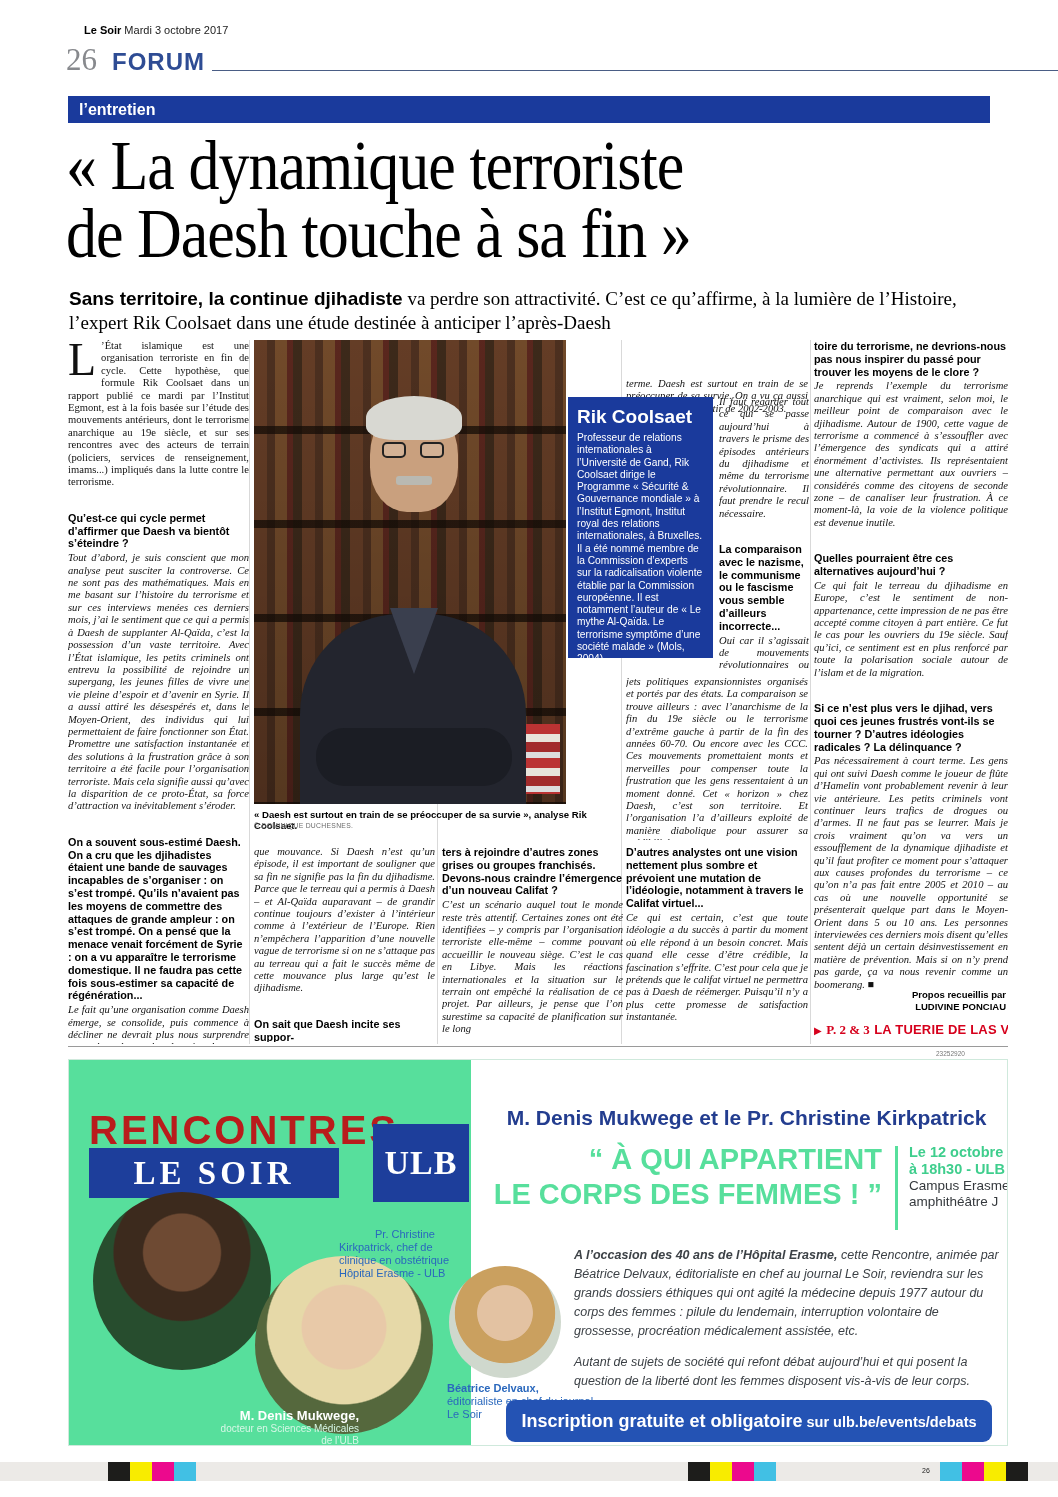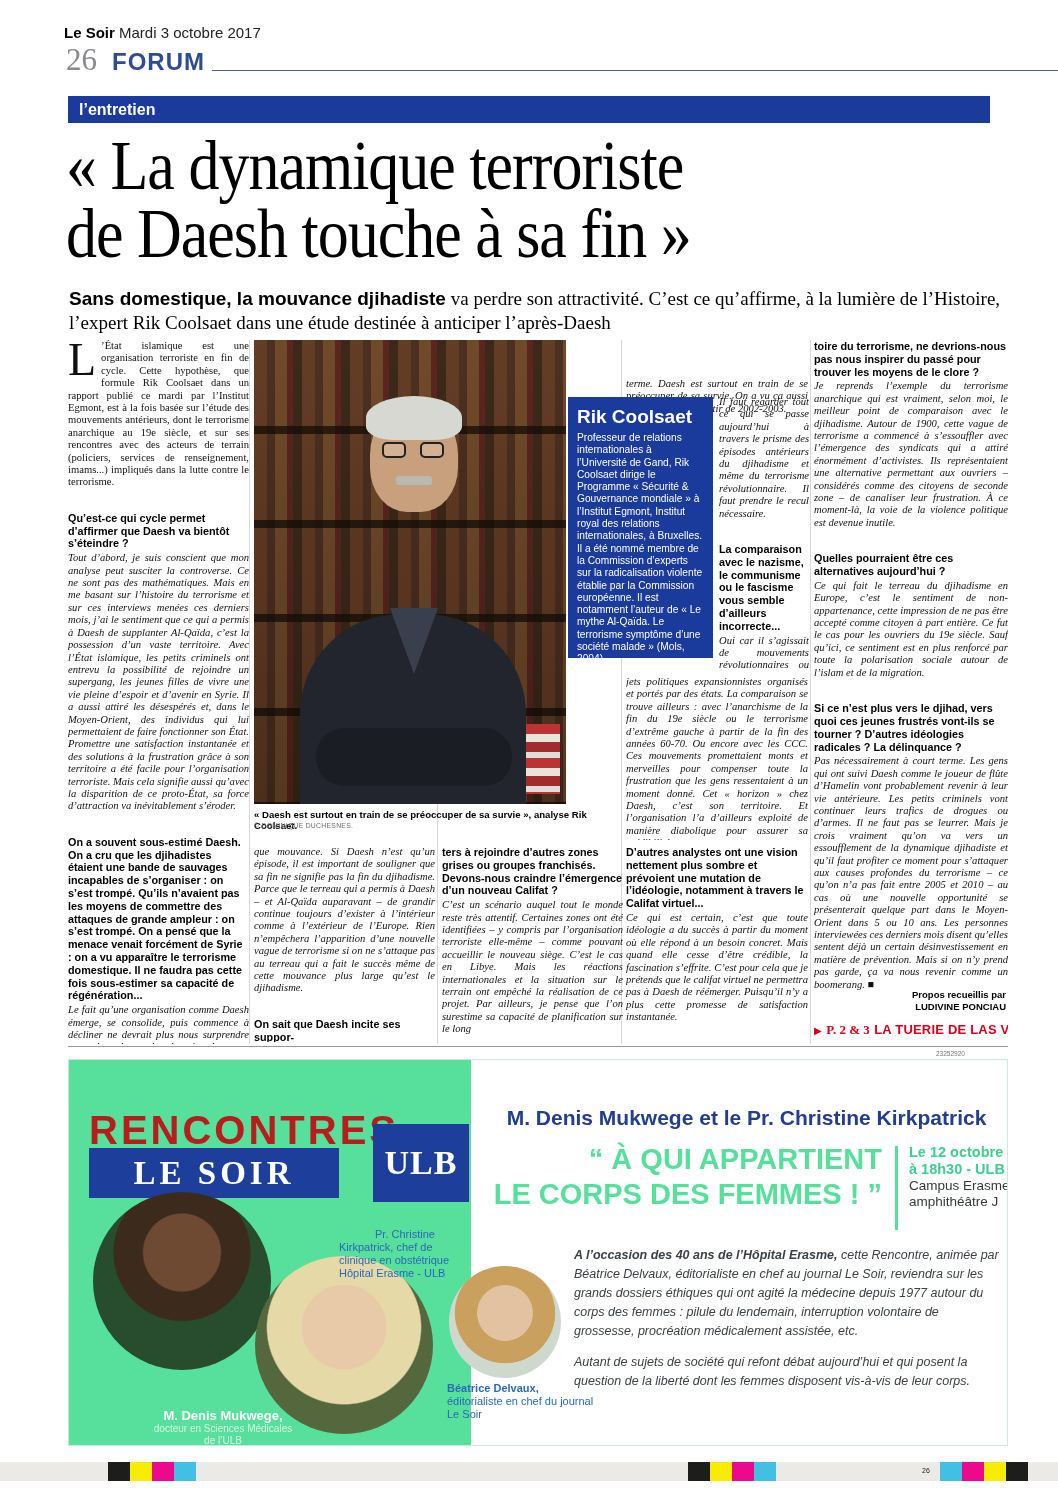--- a/index.html
+++ b/index.html
@@ -1,21 +1,21 @@
 <!DOCTYPE html>
 <html><head>
 <meta charset="utf-8">
 <style>
   * { margin:0; padding:0; box-sizing:border-box; }
   html,body { background:#ffffff; }
   .page { position:relative; width:1058px; height:1497px; background:#fff; overflow:hidden;
           font-family:"Liberation Sans", sans-serif; color:#111; }
 
   
-  .masthead { position:absolute; left:64px; top:24px; font-size:15px; color:#222; }
+  .masthead { position:absolute; left:84px; top:24px; font-size:11px; color:#222; }
   .masthead .mh-bold { font-weight:bold; color:#000; }
   .pageno { position:absolute; left:66px; top:42px; font-family:"Liberation Serif",serif;
             font-size:31px; color:#87898d; }
   .section-title { position:absolute; left:112px; top:48px; font-size:24px; font-weight:bold;
                    letter-spacing:1px; color:#2e4c94; }
   .header-rule { position:absolute; left:212px; top:70px; width:846px; height:1px; background:#4a5d85; }
   .kicker { position:absolute; left:68px; top:96px; width:922px; height:27px; background:#1a3a9c;
             color:#fff; font-weight:bold; font-size:16px; line-height:27px; padding-left:11px; }
 
   
@@ -104,21 +104,21 @@
   .circ-kirkpatrick { left:186px; top:196px; width:178px; height:178px;
       background:radial-gradient(circle at 50% 40%, #e8c9a8 0 30%, #e6d9a8 31% 55%, #55683d 56% 100%); }
   .circ-delvaux { left:380px; top:206px; width:112px; height:112px;
       background:radial-gradient(circle at 50% 42%, #e3c2a2 0 32%, #caa05f 33% 58%, #cfd8cd 59% 100%); }
   .ad-kirk-label { position:absolute; left:270px; top:168px; width:130px; font-size:11px;
                    line-height:13px; color:#2a68bd; text-align:left; }
   .ad-kirk-label .nm { font-weight:normal;margin-left:36px; }
   .ad-delv-label { position:absolute; left:378px; top:322px; width:150px; font-size:11px;
                    line-height:13px; color:#2a68bd; text-align:left; }
   .ad-delv-label .nm { font-weight:bold; }
-  .ad-muk-label { position:absolute; left:9px; top:348px; width:290px; text-align:center; }
+  .ad-muk-label { position:absolute; left:0; top:348px; width:290px; text-align:right; }
   .ad-muk-label .nm { color:#fff; font-weight:bold; font-size:13px; }
   .ad-muk-label .rl { color:#d6f7e6; font-size:10px; line-height:11.5px; }
   .ad-title { position:absolute; left:415px; top:46px; width:525px; text-align:center; color:#233d8f;
               font-weight:bold; font-size:21px; white-space:nowrap; }
   .ad-quote { position:absolute; left:415px; top:82px; width:398px; text-align:right; color:#57df9c;
               font-weight:bold; font-size:29px; line-height:35px; white-space:nowrap; }
   .ad-div { position:absolute; left:826px; top:86px; width:3px; height:84px; background:#57df9c; }
   .ad-date { position:absolute; left:840px; top:84px; width:150px; text-align:left; }
   .ad-date .g { color:#3fce8d; font-weight:bold; font-size:14.5px; line-height:17px; }
   .ad-date .d { color:#35393d; font-size:13.5px; line-height:16px; }
@@ -146,21 +146,21 @@
     <span>Mardi 3 octobre 2017</span>
   </div>
   <div class="pageno">26</div>
   <div class="section-title">FORUM</div>
   <div class="header-rule"></div>
   <div class="kicker">l’entretien</div>
 
   <div class="headline hl1">« La dynamique terroriste</div>
   <div class="headline hl2">de Daesh touche à sa fin »</div>
   <div class="lead">
-    <span class="lead-b">Sans domestique, la mouvance djihadiste</span><span> va perdre son attractivité. C’est ce qu’affirme, à la lumière de l’Histoire, l’expert Rik Coolsaet dans une étude destinée à anticiper l’après-Daesh</span>
+    <span class="lead-b">Sans territoire, la continue djihadiste</span><span> va perdre son attractivité. C’est ce qu’affirme, à la lumière de l’Histoire, l’expert Rik Coolsaet dans une étude destinée à anticiper l’après-Daesh</span>
   </div>
 
   <div class="vrule" style="left:249px;"></div>
   <div class="vrule" style="left:437px;"></div>
   <div class="vrule" style="left:621px;"></div>
   <div class="vrule" style="left:810px;"></div>
 
   <div class="col" style="left:68px; width:181px; height:704px;">
     <div class="bodytxt"><span class="dropcap">L</span><span>’État islamique est une organisation terroriste en fin de cycle. Cette hypothèse, que formule Rik Coolsaet dans un rapport publié ce mardi par l’Institut Egmont, est à la fois basée sur l’étude des mouvements antérieurs, dont le terrorisme anarchique au 19e siècle, et sur ses rencontres avec des acteurs de terrain (policiers, services de renseignement, imams...) impliqués dans la lutte contre le terrorisme.</span></div>
     <div class="q">Qu’est-ce qui cycle permet d’affirmer que Daesh va bientôt s’éteindre ?</div>
@@ -272,20 +272,23 @@
     <div class="ad-div"></div>
     <div class="ad-date">
       <div class="g">Le 12 octobre 2017</div>
       <div class="g">à 18h30 - ULB</div>
       <div class="d">Campus Erasme,</div>
       <div class="d">amphithéâtre J</div>
     </div>
     <div class="ad-paras">
       <p><span class="pb">A l’occasion des 40 ans de l’Hôpital Erasme,</span><span> cette Rencontre, animée par Béatrice Delvaux, éditorialiste en chef au journal Le Soir, reviendra sur les grands dossiers éthiques qui ont agité la médecine depuis 1977 autour du corps des femmes : pilule du lendemain, interruption volontaire de grossesse, procréation médicalement assistée, etc.</span></p>
       <p>Autant de sujets de société qui refont débat aujourd’hui et qui posent la question de la liberté dont les femmes disposent vis-à-vis de leur corps.</p>
+    </div>
+    <div class="ad-cta">
+      <span class="c1">Inscription gratuite et obligatoire</span><span class="c2"> sur ulb.be/events/debats</span>
     </div>
   </div>
 
   <div class="pstrip">
     <div class="sq" style="left:108px;background:#1d1d1b;"></div>
     <div class="sq" style="left:130px;background:#f8ec00;"></div>
     <div class="sq" style="left:152px;background:#ec098d;"></div>
     <div class="sq" style="left:174px;background:#41c0e4;"></div>
     <div class="sq" style="left:688px;background:#1d1d1b;"></div>
     <div class="sq" style="left:710px;background:#f8ec00;"></div>

